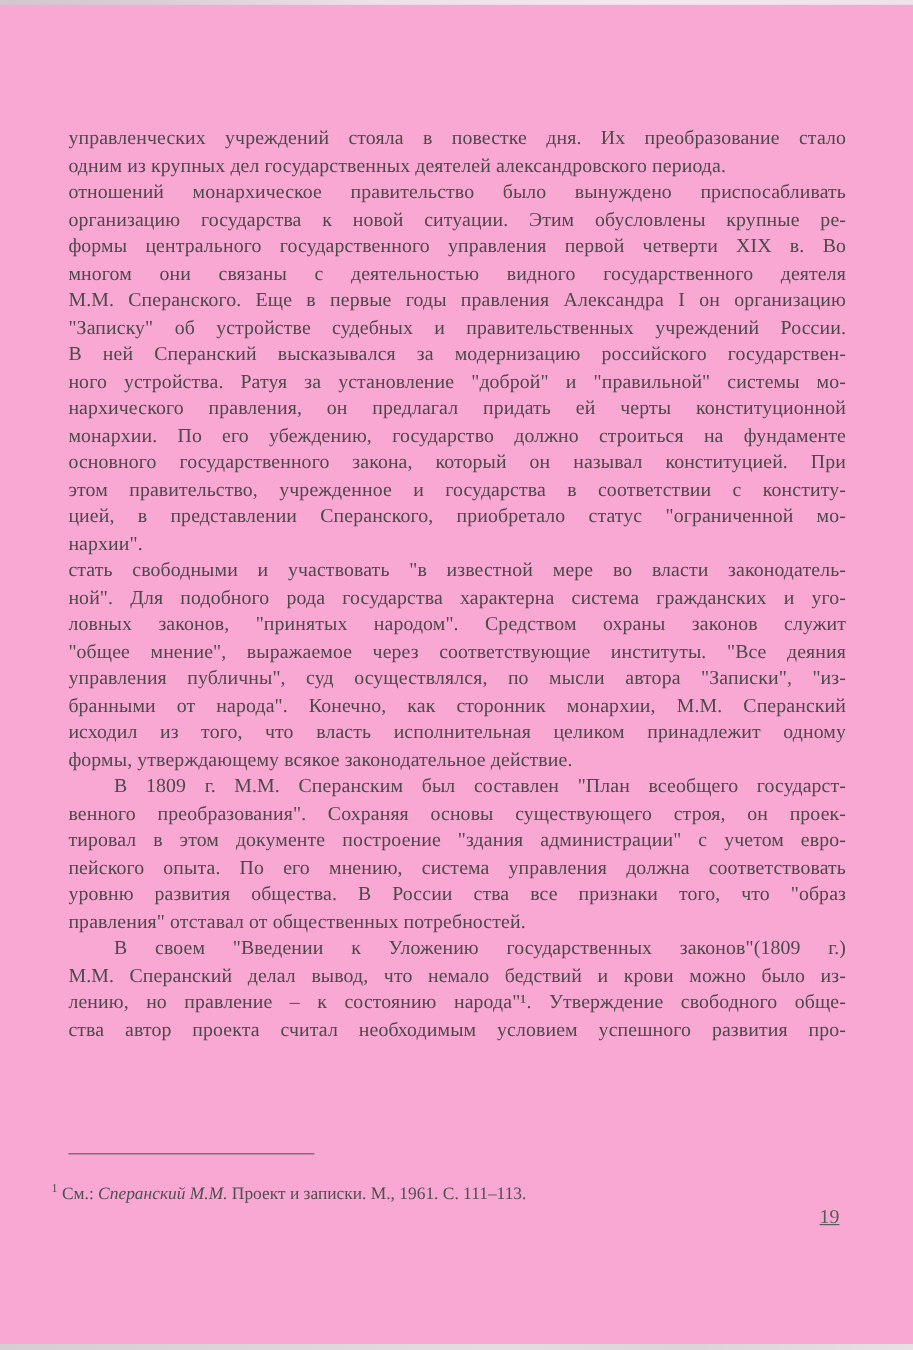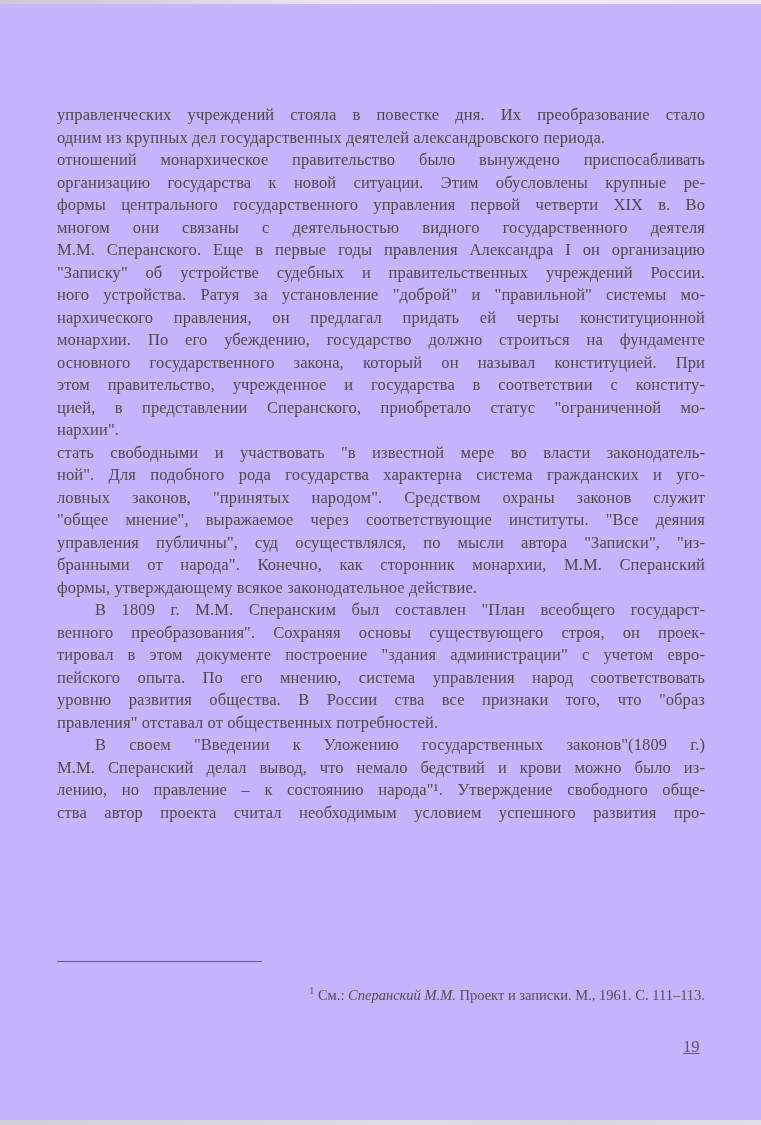--- a/index.html
+++ b/index.html
@@ -4,21 +4,21 @@
 <style>
   html, body {
     margin: 0;
     padding: 0;
     background: #ffffff;
   }
   .sheet {
     position: relative;
     width: 761px;
     height: 1125px;
-    background: #c4b5fd;
+    background: #f9a8d4;
     overflow: hidden;
     font-family: "Liberation Serif", "DejaVu Serif", serif;
   }
   .scan-edge-top {
     position: absolute;
     top: 0; left: 0;
     width: 761px; height: 4px;
     background: linear-gradient(to right, #cccccc 0%, #d6d6d6 18%, #ebebeb 40%, #f3f3f3 70%, #ededed 100%);
     opacity: 0.85;
   }
@@ -52,40 +52,39 @@
   }
   .footnote-rule {
     position: absolute;
     left: 57px;
     top: 961px;
     width: 205px;
     border-top: 1.6px solid #606060;
   }
   .footnote {
     position: absolute;
-    left: 57px;
+    left: 43px;
     top: 985px;
     width: 648px;
     font-size: 14.5px;
     line-height: 20px;
     color: #4f4f4f;
-    text-align: right;
   }
   .footnote sup {
     font-size: 10px;
     vertical-align: super;
     line-height: 0;
   }
   .footnote .it {
     font-style: italic;
   }
   .pagenum {
     position: absolute;
     left: 683px;
-    top: 1037px;
+    top: 1004px;
     font-size: 16.5px;
     color: #5a5a5a;
     text-decoration: underline;
   }
 </style>
 </head>
 <body>
 
 <div class="sheet">
 
@@ -98,44 +97,46 @@
       <div class="ln">одним из крупных дел государственных деятелей александровского периода.</div>
     </div>
 
     <div class="para">
       <div class="ln j">отношений монархическое правительство было вынуждено приспосабливать</div>
       <div class="ln j">организацию государства к новой ситуации. Этим обусловлены крупные ре-</div>
       <div class="ln j">формы центрального государственного управления первой четверти XIX в. Во</div>
       <div class="ln j">многом они связаны с деятельностью видного государственного деятеля</div>
       <div class="ln j">М.М. Сперанского. Еще в первые годы правления Александра I он организацию</div>
       <div class="ln j">"Записку" об устройстве судебных и правительственных учреждений России.</div>
+      <div class="ln j">В ней Сперанский высказывался за модернизацию российского государствен-</div>
       <div class="ln j">ного устройства. Ратуя за установление "доброй" и "правильной" системы мо-</div>
       <div class="ln j">нархического правления, он предлагал придать ей черты конституционной</div>
       <div class="ln j">монархии. По его убеждению, государство должно строиться на фундаменте</div>
       <div class="ln j">основного государственного закона, который он называл конституцией. При</div>
       <div class="ln j">этом правительство, учрежденное и государства в соответствии с конститу-</div>
       <div class="ln j">цией, в представлении Сперанского, приобретало статус "ограниченной мо-</div>
       <div class="ln">нархии".</div>
     </div>
 
     <div class="para">
       <div class="ln j">стать свободными и участвовать "в известной мере во власти законодатель-</div>
       <div class="ln j">ной". Для подобного рода государства характерна система гражданских и уго-</div>
       <div class="ln j">ловных законов, "принятых народом". Средством охраны законов служит</div>
       <div class="ln j">"общее мнение", выражаемое через соответствующие институты. "Все деяния</div>
       <div class="ln j">управления публичны", суд осуществлялся, по мысли автора "Записки", "из-</div>
       <div class="ln j">бранными от народа". Конечно, как сторонник монархии, М.М. Сперанский</div>
+      <div class="ln j">исходил из того, что власть исполнительная целиком принадлежит одному</div>
       <div class="ln">формы, утверждающему всякое законодательное действие.</div>
     </div>
 
     <div class="para">
       <div class="ln j ind">В 1809 г. М.М. Сперанским был составлен "План всеобщего государст-</div>
       <div class="ln j">венного преобразования". Сохраняя основы существующего строя, он проек-</div>
       <div class="ln j">тировал в этом документе построение "здания администрации" с учетом евро-</div>
-      <div class="ln j">пейского опыта. По его мнению, система управления народ соответствовать</div>
+      <div class="ln j">пейского опыта. По его мнению, система управления должна соответствовать</div>
       <div class="ln j">уровню развития общества. В России ства все признаки того, что "образ</div>
       <div class="ln">правления" отставал от общественных потребностей.</div>
     </div>
 
     <div class="para">
       <div class="ln j ind">В своем "Введении к Уложению государственных законов"(1809 г.)</div>
       <div class="ln j">М.М. Сперанский делал вывод, что немало бедствий и крови можно было из-</div>
       <div class="ln j">лению, но правление – к состоянию народа"¹. Утверждение свободного обще-</div>
       <div class="ln j">ства автор проекта считал необходимым условием успешного развития про-</div>
     </div>

